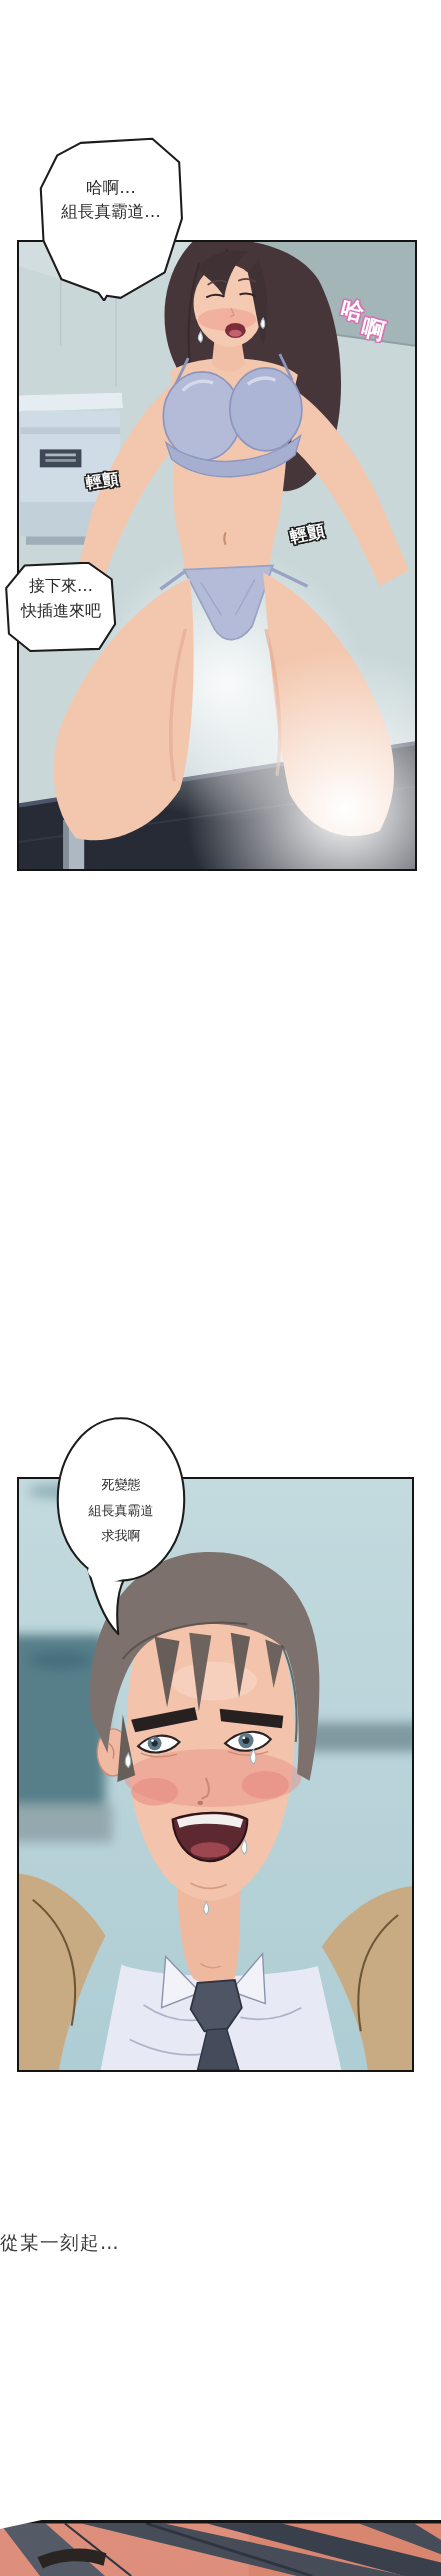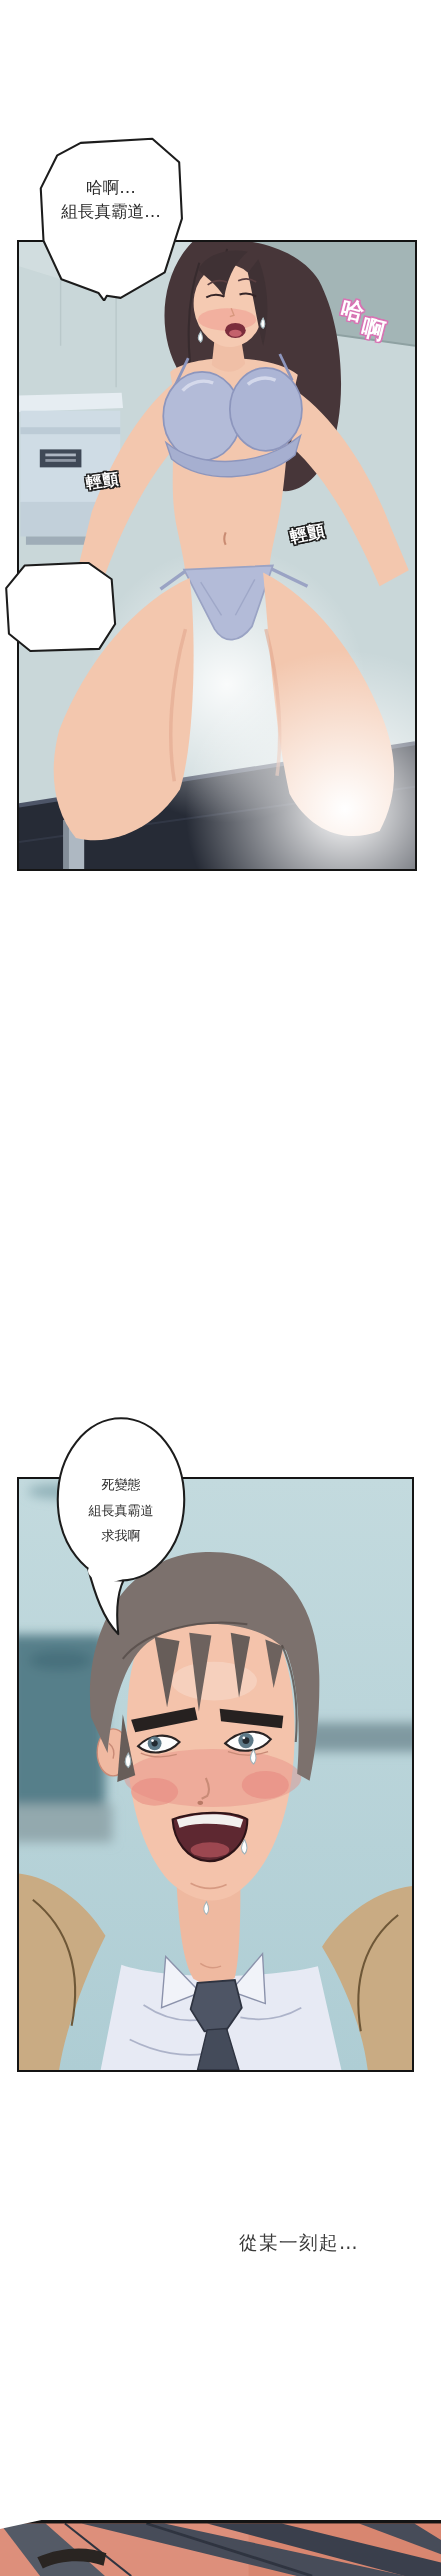--- a/index.html
+++ b/index.html
@@ -30,21 +30,21 @@
   .sfx-haa .sfx-char{position:absolute;font-size:23px;transform:rotate(14deg);}
   .sfx-haa .c1{left:1.4px;top:0;}
   .sfx-haa .c2{left:22px;top:19.3px;}
   .sfx-pink{text-shadow:-1.4px -1.4px 0 #d874b4,1.4px -1.4px 0 #d874b4,-1.4px 1.4px 0 #d874b4,
             1.4px 1.4px 0 #d874b4,-1.4px 0 0 #d874b4,1.4px 0 0 #d874b4,0 -1.4px 0 #d874b4,0 1.4px 0 #d874b4;}
   .tremble{text-shadow:-1.4px -1.4px 0 #1c1c1c,1.4px -1.4px 0 #1c1c1c,-1.4px 1.4px 0 #1c1c1c,
            1.4px 1.4px 0 #1c1c1c,-1.4px 0 0 #1c1c1c,1.4px 0 0 #1c1c1c,0 -1.4px 0 #1c1c1c,0 1.4px 0 #1c1c1c;}
   .t1{left:86px;top:471px;font-size:16px;transform:rotate(-8deg);}
   .t2{left:290px;top:522px;font-size:17px;transform:rotate(-12deg);}
 
-  .narration{position:absolute;left:0;width:359px;text-align:right;color:#3a3a3a;
+  .narration{position:absolute;left:0;width:359px;text-align:left;color:#3a3a3a;
              font-size:18.6px;letter-spacing:1.4px;z-index:2;}
   .narration span{display:block;}
   .n1{top:2230px;}
   .n2{top:2310px;line-height:28px;}
 </style>
 </head>
 <body>
 
 <div class="page">
 
@@ -225,20 +225,24 @@
       <span>哈啊…</span>
       <span>組長真霸道…</span>
     </div>
   </div>
 
 
   <div class="bubble b3">
     <svg viewBox="0 0 165 132">
       <path d="M30,5 L122,1 L156,25 L161,90 L138,126 L38,129 L7,104 L3,38 Z" fill="#ffffff" stroke="#1c1c1c" stroke-width="3" stroke-linejoin="round"></path>
     </svg>
+    <div class="bubble-text">
+      <span>接下來…</span>
+      <span>快插進來吧</span>
+    </div>
   </div>
 
   <div class="bubble b4">
     <svg viewBox="0 0 192 320">
       <path d="M48,222 C58,260 70,295 92,318 C88,280 92,250 104,232 Z" fill="#ffffff" stroke="#1c1c1c" stroke-width="3" stroke-linejoin="round"></path>
       <ellipse cx="96" cy="122" rx="92" ry="118" fill="#ffffff" stroke="#1c1c1c" stroke-width="3"></ellipse>
       <ellipse cx="78" cy="226" rx="30" ry="16" fill="#ffffff"></ellipse>
     </svg>
     <div class="bubble-text">
       <span>死變態</span>

